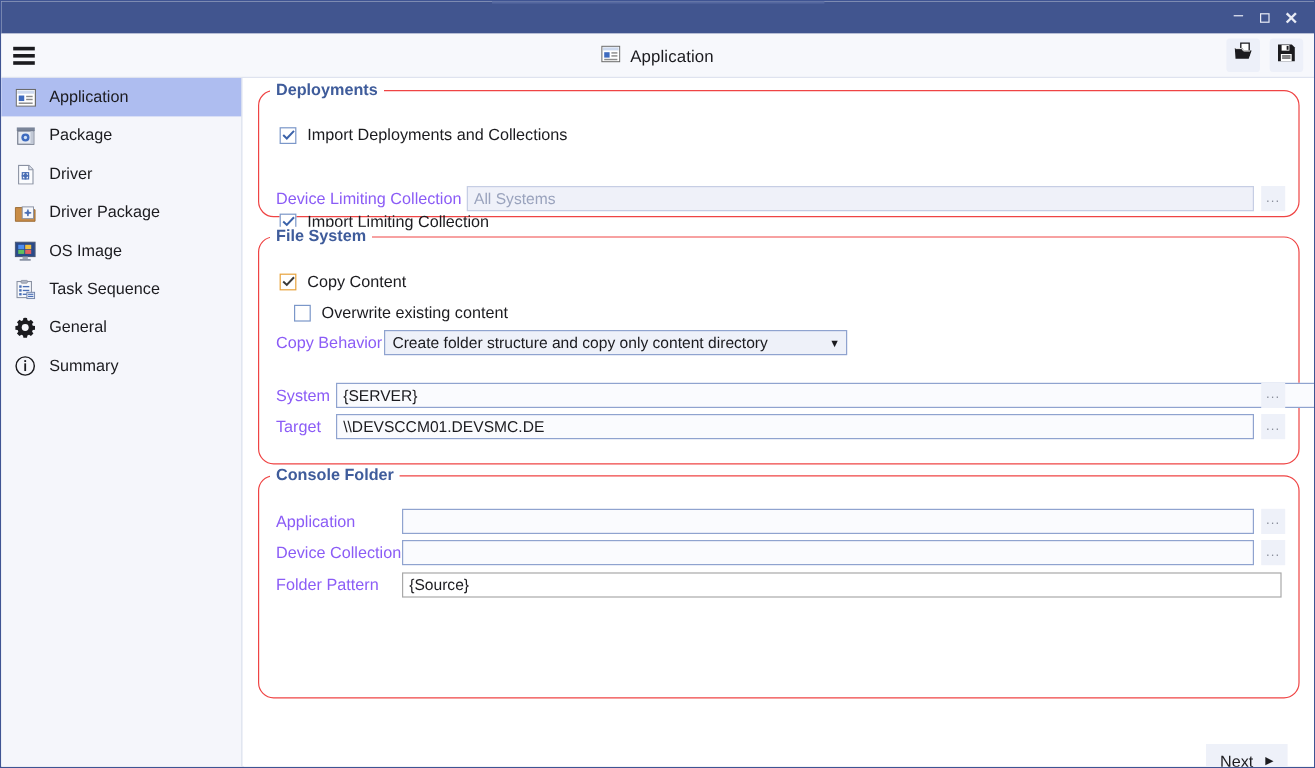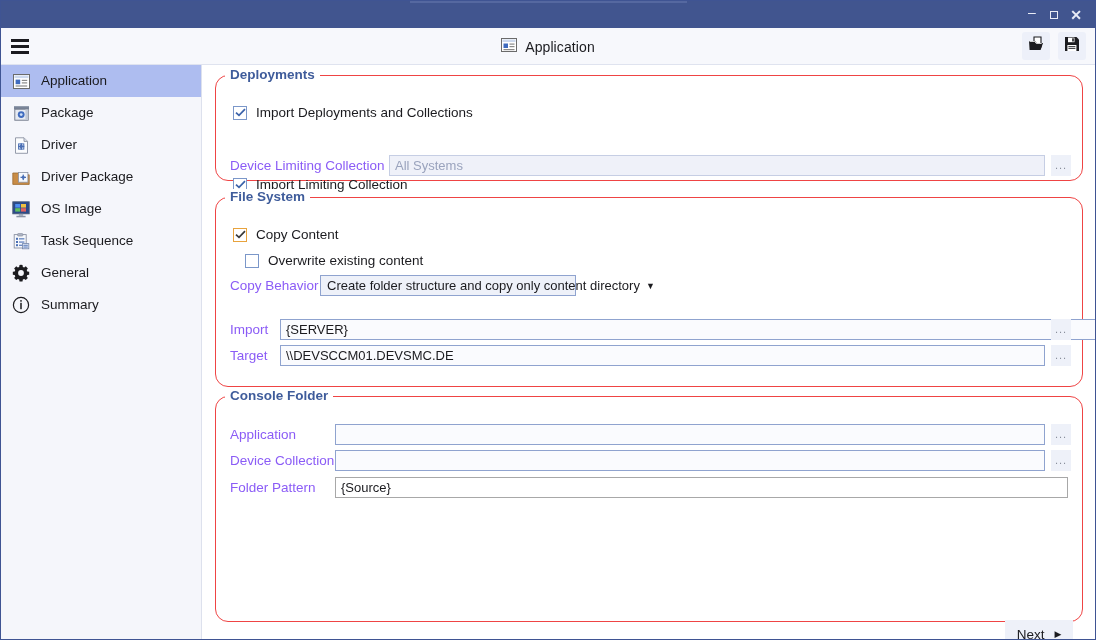--- a/index.html
+++ b/index.html
@@ -416,35 +416,35 @@
         </span>
         <span class="cbrow-label">Copy Content</span>
       </div>
 
       <div class="cbrow" style="left:17px; top:55px;margin-left:12px;">
         <span class="cbox"></span>
         <span class="cbrow-label">Overwrite existing content</span>
       </div>
 
       <div class="flabel" style="left:14px; top:80px;">Copy Behavior</div>
-      <div class="combo" style="left:104px; top:77px; width:256px;">
+      <div class="combo" style="left:104px; top:77px; width:386px;">
         <span>Create folder structure and copy only content directory</span>
         <span class="arrow">▼</span>
       </div>
 
-      <div class="flabel" style="left:14px; top:124px;">Import</div>
+      <div class="flabel" style="left:14px; top:124px;">System</div>
       <div class="tfield" style="left:64px; top:121px; width:908px;">{SERVER}</div>
       <div class="dotsbtn" style="left:835px; top:121px;">...</div>
 
       <div class="flabel" style="left:14px; top:150px;">Target</div>
       <div class="tfield" style="left:64px; top:147px; width:765px;">\\DEVSCCM01.DEVSMC.DE</div>
       <div class="dotsbtn" style="left:835px; top:147px;">...</div>
     </div>
 
-    <div class="groupbox" style="left:12px; top:331px; width:868px; height:226px;">
+    <div class="groupbox" style="left:12px; top:331px; width:868px; height:186px;">
       <div class="legend">Console Folder</div>
 
       <div class="flabel" style="left:14px; top:30px;">Application</div>
       <div class="tfield" style="left:119px; top:27px; width:710px;"></div>
       <div class="dotsbtn" style="left:835px; top:27px;">...</div>
 
       <div class="flabel" style="left:14px; top:56px;">Device Collection</div>
       <div class="tfield" style="left:119px; top:53px; width:710px;"></div>
       <div class="dotsbtn" style="left:835px; top:53px;">...</div>
 

